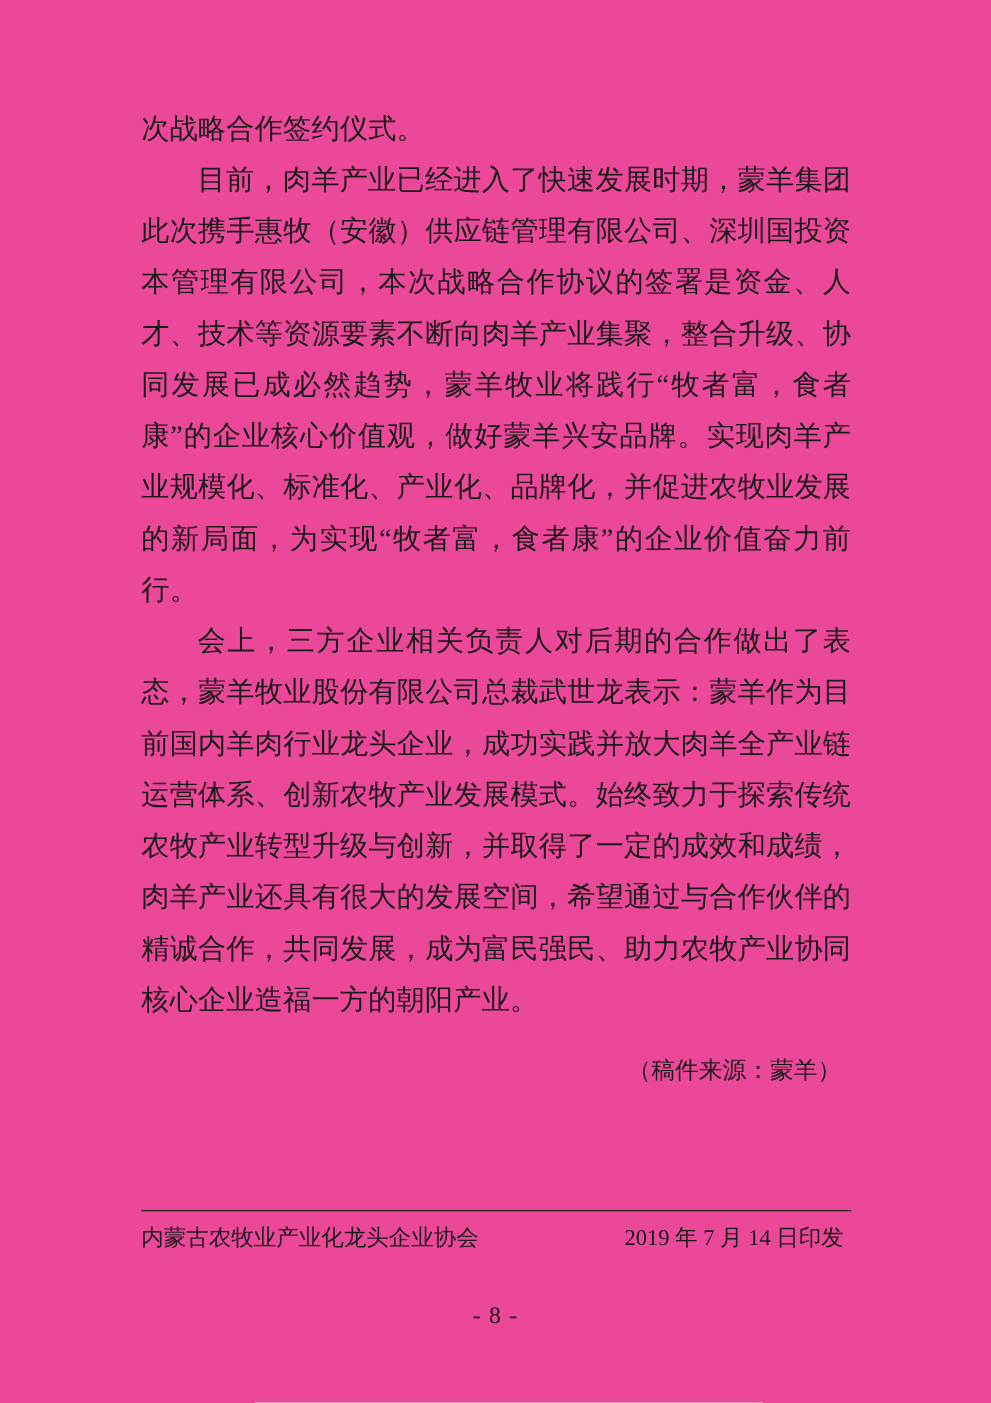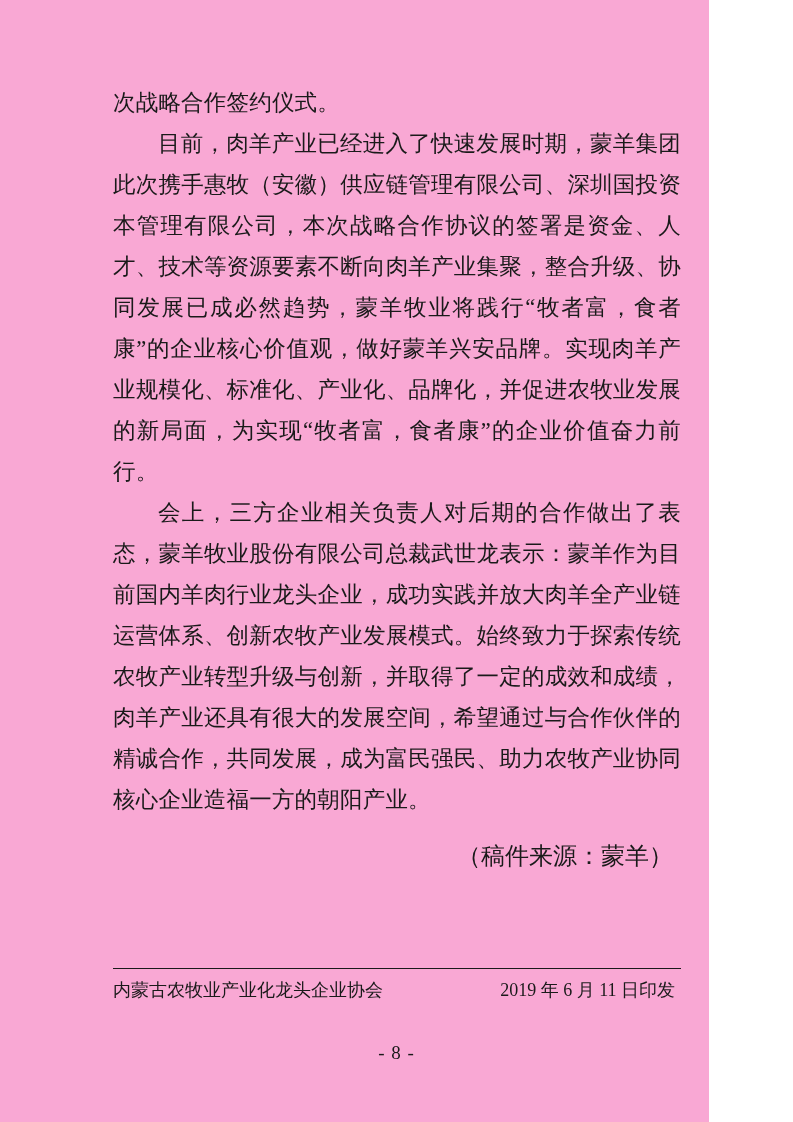--- a/index.html
+++ b/index.html
@@ -11,44 +11,44 @@
     width: 793px;
     height: 1122px;
     position: relative;
     font-family: "Liberation Serif", "DejaVu Serif", serif;
     color: #1a1a1a;
     overflow: hidden;
   }
   .page {
     position: absolute;
     left: 0; top: 0;
-    width: 709px;
+    width: 793px;
     height: 1122px;
-    background: #f9a8d4;
+    background: #ec4899;
   }
   .content {
     position: absolute;
     left: 113px;
     top: 82px;
     width: 568px;
   }
   .para {
     font-size: 22.5px;
     line-height: 41px;
     letter-spacing: 0.2px;
     text-align: justify;
     text-justify: inter-ideograph;
     margin: 0 0 0 0;
     white-space: pre-wrap;
   }
   .para.indent {
     text-indent: 45px;
   }
   .signature {
-    font-size: 24px;
+    font-size: 19px;
     line-height: 41px;
     text-align: right;
     margin-top: 16px;
     padding-right: 8px;
   }
   .footer {
     position: absolute;
     left: 113px;
     top: 968px;
     width: 568px;
@@ -92,19 +92,19 @@
     <p class="para">次战略合作签约仪式。</p>
     <p class="para indent">目前，肉羊产业已经进入了快速发展时期，蒙羊集团此次携手惠牧（安徽）供应链管理有限公司、深圳国投资本管理有限公司，本次战略合作协议的签署是资金、人才、技术等资源要素不断向肉羊产业集聚，整合升级、协同发展已成必然趋势，蒙羊牧业将践行“牧者富，食者康”的企业核心价值观，做好蒙羊兴安品牌。实现肉羊产业规模化、标准化、产业化、品牌化，并促进农牧业发展的新局面，为实现“牧者富，食者康”的企业价值奋力前行。</p>
     <p class="para indent">会上，三方企业相关负责人对后期的合作做出了表态，蒙羊牧业股份有限公司总裁武世龙表示：蒙羊作为目前国内羊肉行业龙头企业，成功实践并放大肉羊全产业链运营体系、创新农牧产业发展模式。始终致力于探索传统农牧产业转型升级与创新，并取得了一定的成效和成绩，肉羊产业还具有很大的发展空间，希望通过与合作伙伴的精诚合作，共同发展，成为富民强民、助力农牧产业协同核心企业造福一方的朝阳产业。</p>
     <div class="signature">（稿件来源：蒙羊）</div>
   </div>
 
   <div class="footer">
     <div class="footer-rule"></div>
     <div class="footer-row">
       <span class="footer-left">内蒙古农牧业产业化龙头企业协会</span>
-      <span class="footer-right">2019 年 6 月 11 日印发</span>
+      <span class="footer-right">2019 年 7 月 14 日印发</span>
     </div>
   </div>
 
   <div class="page-number">- 8 -</div>
 
 </div>
 
 </body></html>

